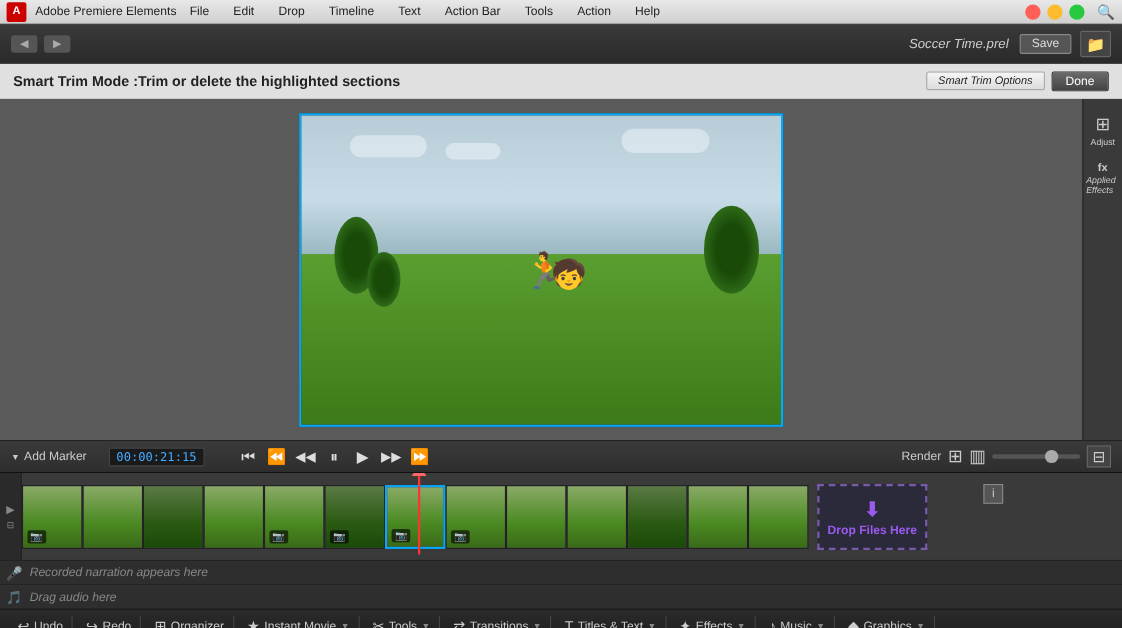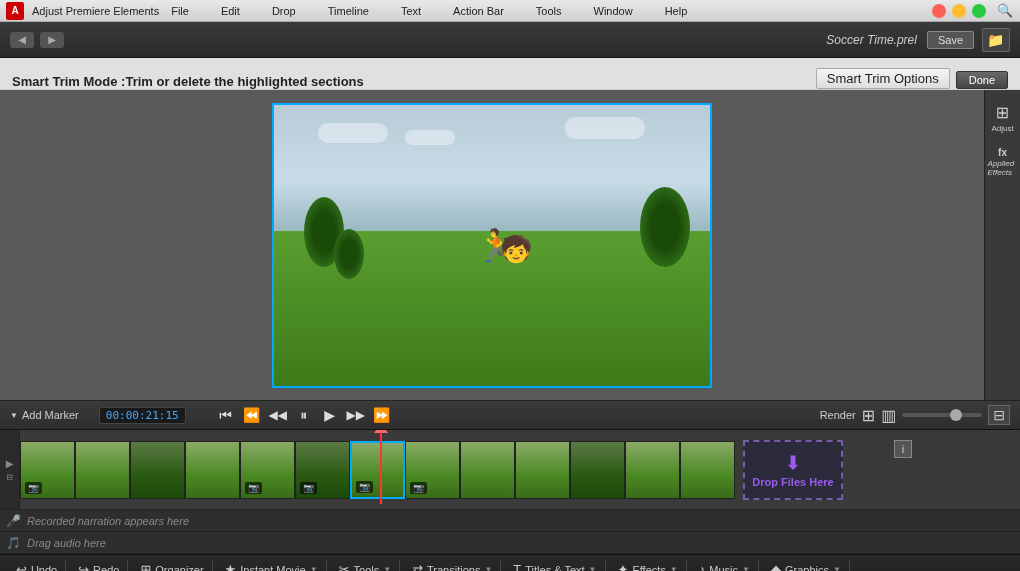--- a/index.html
+++ b/index.html
@@ -30,21 +30,21 @@
       margin-right: 8px;
       display: flex;
       align-items: center;
       justify-content: center;
       font-size: 10px;
       font-weight: bold;
       color: white;
     }
     #menu-bar .menu-items {
       display: flex;
-      gap: 32px;
+      gap: 22px;
       color: #222;
       font-size: 11px;
     }
     #menu-bar .menu-items span {
       cursor: pointer;
     }
     #menu-bar .window-controls {
       margin-left: auto;
       display: flex;
       gap: 6px;
@@ -93,38 +93,39 @@
       justify-content: center;
       cursor: pointer;
       border-radius: 2px;
     }
 
     
     #smart-trim-bar {
       height: 32px;
       background: #e0e0e0;
       display: flex;
-      align-items: flex-end;
+      align-items: center;
       padding: 0 12px;
       border-bottom: 1px solid #ccc;
     }
     #smart-trim-bar .trim-title {
       color: #222;
       font-size: 13px;
       font-weight: bold;
     }
     #smart-trim-bar .trim-options-btn {
       margin-left: auto;
       background: linear-gradient(to bottom, #f5f5f5, #ddd);
       border: 1px solid #aaa;
       color: #222;
       padding: 2px 10px;
-      font-size: 13px;
+      font-size: 10px;
       cursor: pointer;
       border-radius: 2px;
+      font-style: italic;
     }
     #smart-trim-bar .done-btn {
       margin-left: 6px;
       background: linear-gradient(to bottom, #6a6a6a, #444);
       border: 1px solid #333;
       color: #fff;
       padding: 2px 12px;
       font-size: 11px;
       cursor: pointer;
       border-radius: 2px;
@@ -455,30 +456,30 @@
       top: 15%;
     }
   </style>
 </head>
 <body>
 
 <div id="menu-bar">
   <div class="app-logo">
     <span>A</span>
   </div>
-  <span style="color:#222;font-size:11px;margin-right:12px;">Adjust Premiere Elements</span>
+  <span style="color:#222;font-size:11px;margin-right:12px;">Adobe Premiere Elements</span>
   <div class="menu-items">
     <span>File</span>
     <span>Edit</span>
     <span>Drop</span>
     <span>Timeline</span>
     <span>Text</span>
     <span>Action Bar</span>
     <span>Tools</span>
-    <span>Window</span>
+    <span>Action</span>
     <span>Help</span>
   </div>
   <div class="window-controls">
     <span class="win-btn" style="background:#ff5f57;"></span>
     <span class="win-btn" style="background:#febc2e;"></span>
     <span class="win-btn" style="background:#28c840;"></span>
     <span style="color:#555;font-size:13px;margin-left:6px;cursor:pointer;">🔍</span>
   </div>
 </div>
 

